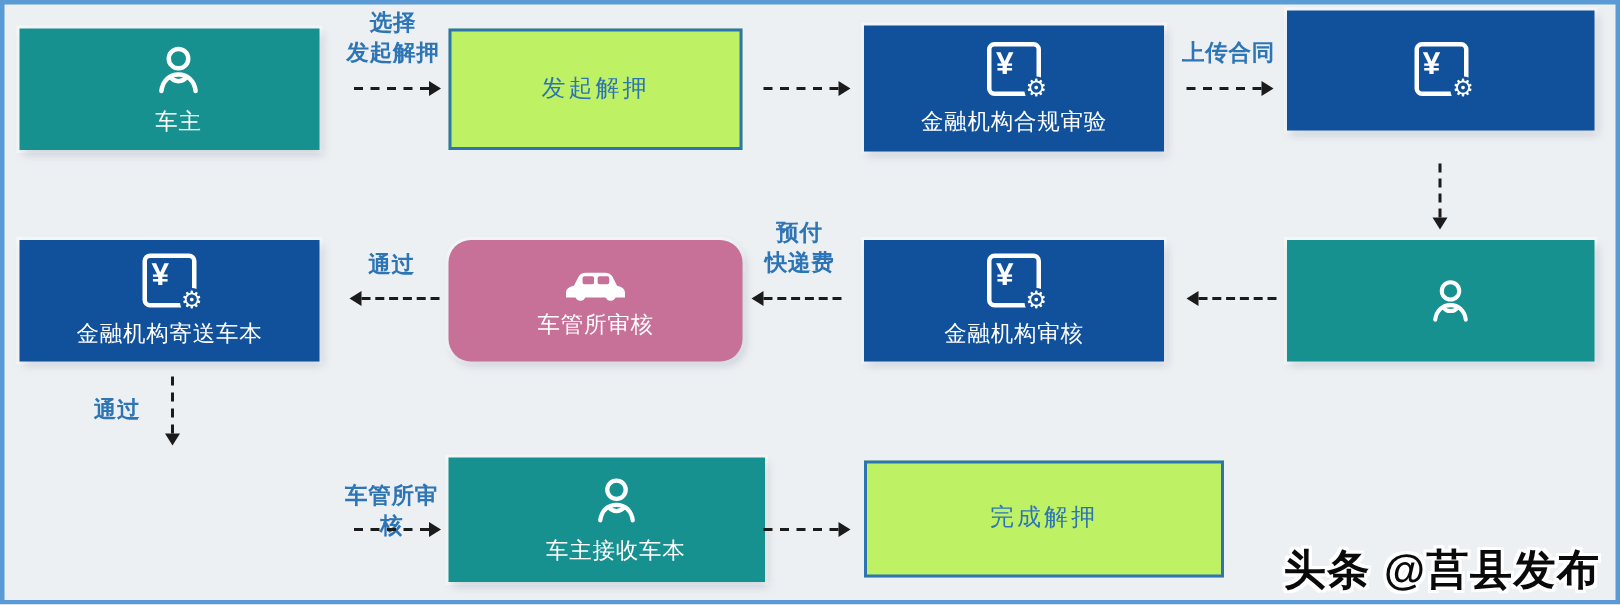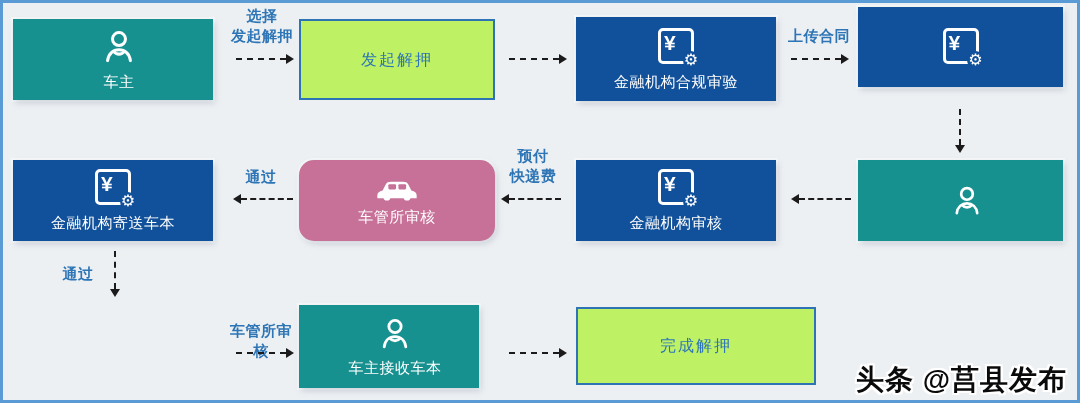--- a/index.html
+++ b/index.html
@@ -182,21 +182,21 @@
       <i class="head-d"></i>
     </div>
 
 
   <div class="elabel" style="left:222px;top:318px;width:72px">车管所审核</div>
   <div class="arrow right" style="left:233px;top:345px;width:58px">
       <i class="line"></i>
       <i class="head-r"></i>
     </div>
 
-  <div class="node teal" style="left:296px;top:302px;width:180px;height:83px">
+  <div class="node teal" style="left:296px;top:302px;width:211px;height:83px">
     <span class="icon">
       <svg viewBox="0 0 24 24" width="36" height="36" fill="none" stroke="#fff" stroke-width="1.9" stroke-linecap="round">
         <circle cx="12" cy="7" r="4.1"></circle>
         <path d="M4.8 20.6c.5-4.4 3.5-6.9 7.2-6.9s6.7 2.5 7.2 6.9"></path>
         <path d="M8.7 14.9a4.2 4.2 0 0 0 6.6 0"></path>
       </svg>
     </span>
     <span class="lbl">车主接收车本</span>
   </div>
 

